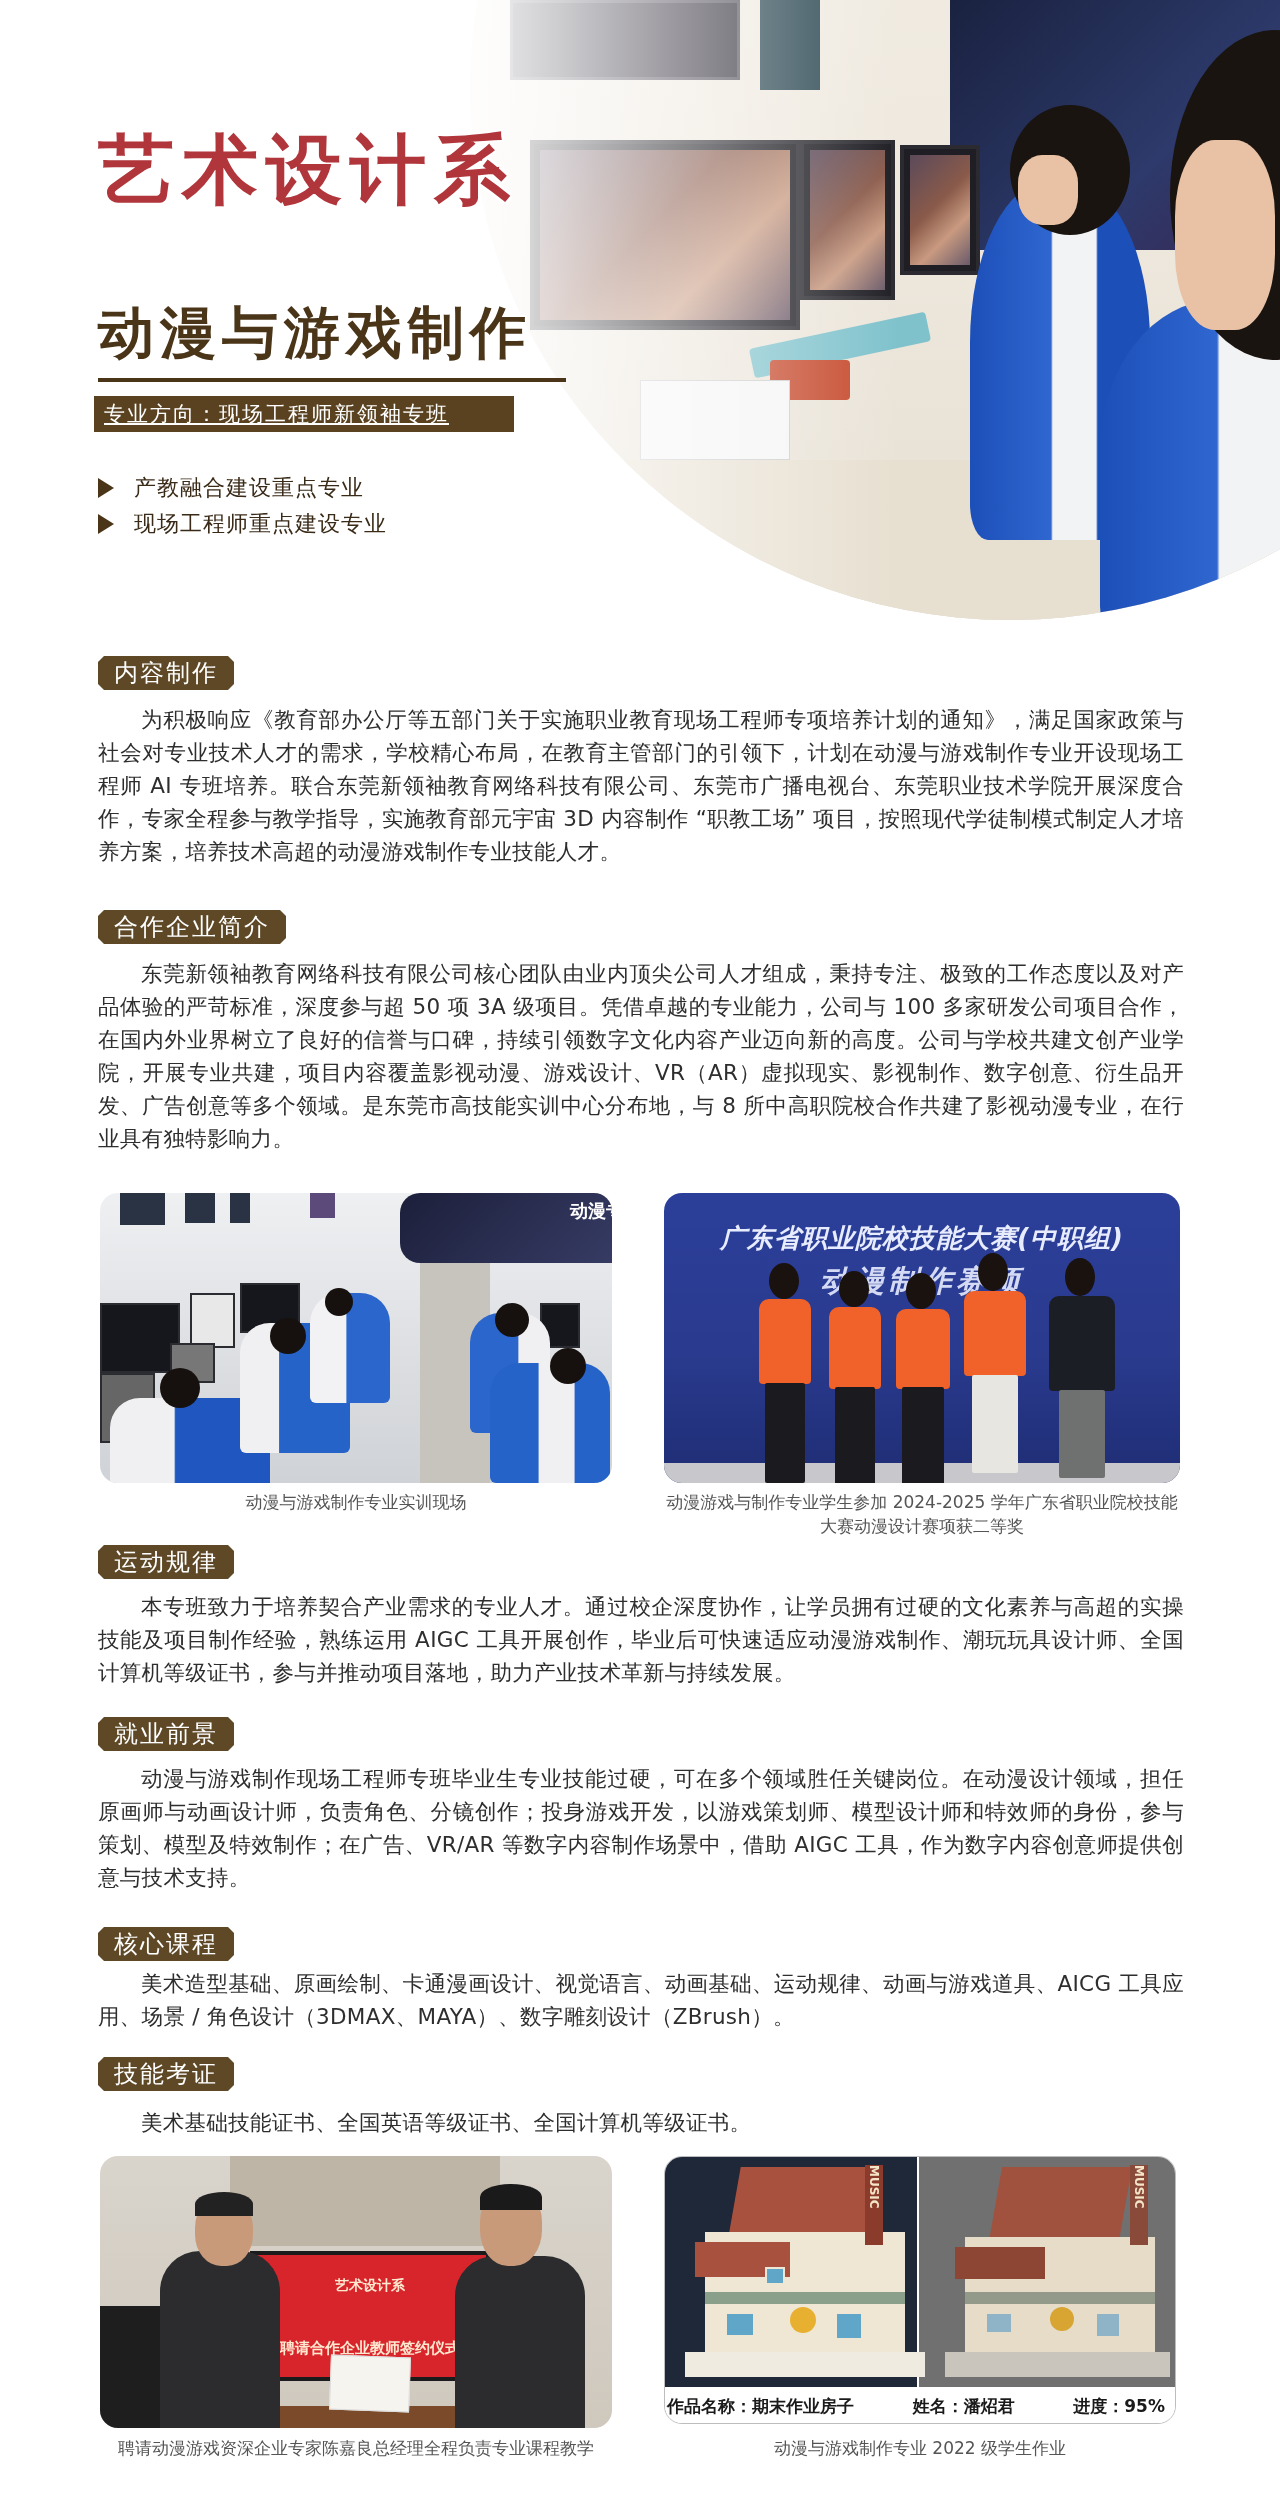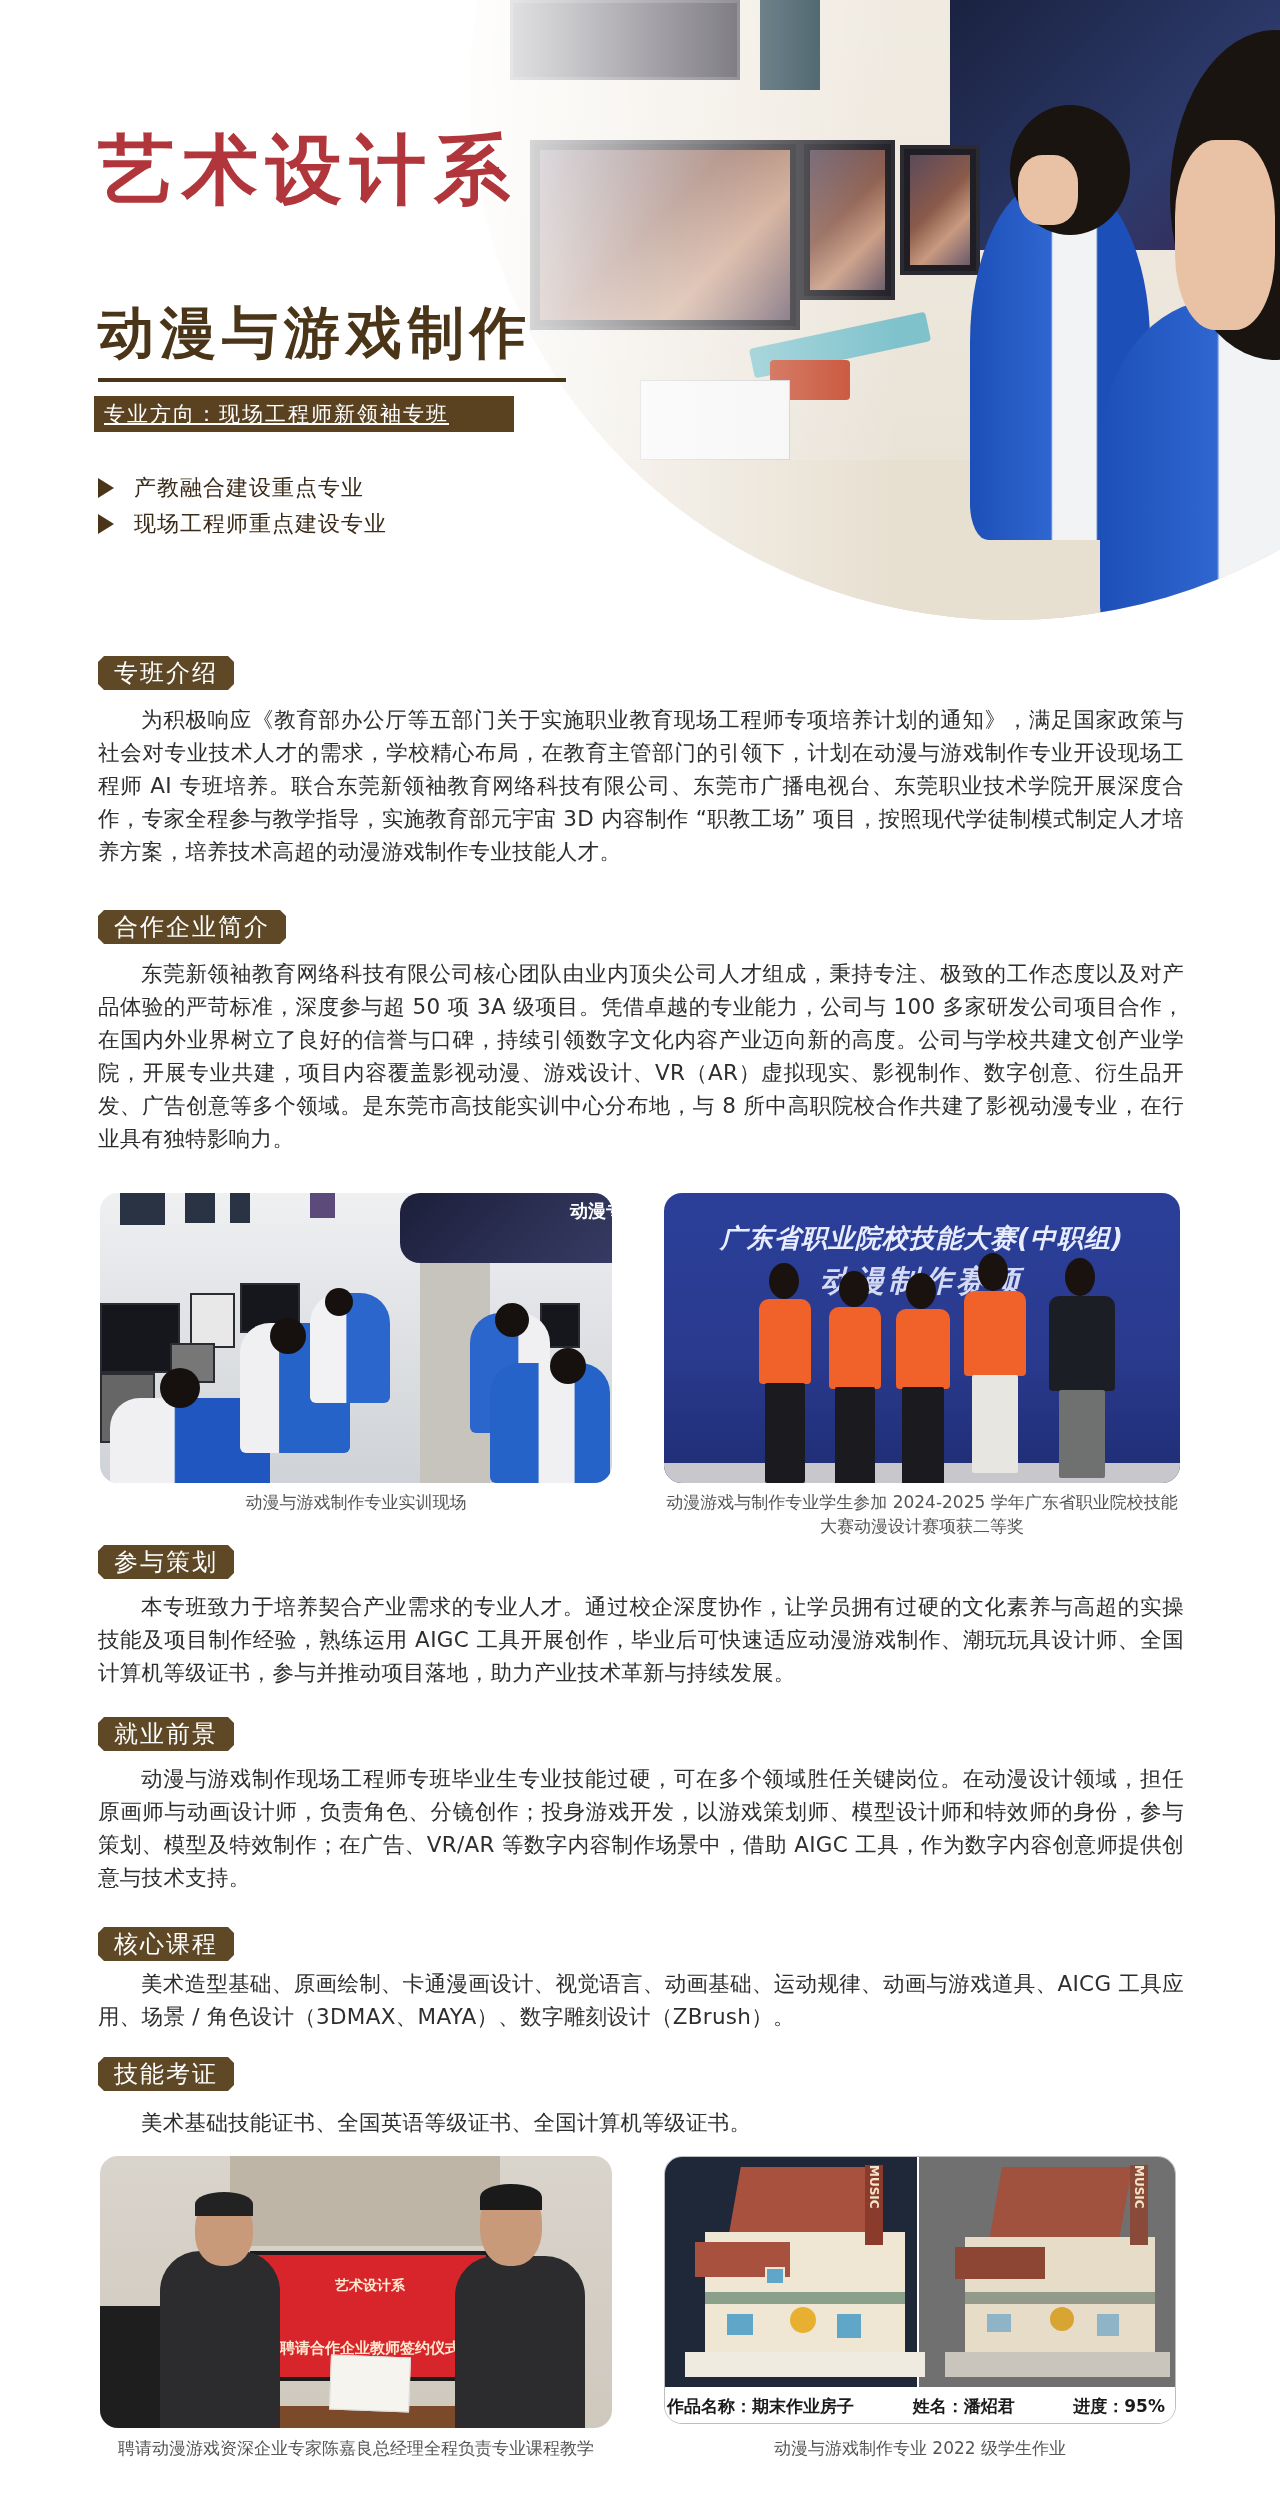--- a/index.html
+++ b/index.html
@@ -247,21 +247,21 @@
       <span class="tri"></span>
       <span>产教融合建设重点专业</span>
     </li>
     <li>
       <span class="tri"></span>
       <span>现场工程师重点建设专业</span>
     </li>
   </ul>
 </div>
 
-<div class="badge" style="top:656px;">专班介绍</div>
+<div class="badge" style="top:656px;">内容制作</div>
 <div class="para" style="top:703px;">为积极响应《教育部办公厅等五部门关于实施职业教育现场工程师专项培养计划的通知》，满足国家政策与社会对专业技术人才的需求，学校精心布局，在教育主管部门的引领下，计划在动漫与游戏制作专业开设现场工程师 AI 专班培养。联合东莞新领袖教育网络科技有限公司、东莞市广播电视台、东莞职业技术学院开展深度合作，专家全程参与教学指导，实施教育部元宇宙 3D 内容制作 “职教工场” 项目，按照现代学徒制模式制定人才培养方案，培养技术高超的动漫游戏制作专业技能人才。</div>
 
 <div class="badge" style="top:910px;">合作企业简介</div>
 <div class="para" style="top:957px;">东莞新领袖教育网络科技有限公司核心团队由业内顶尖公司人才组成，秉持专注、极致的工作态度以及对产品体验的严苛标准，深度参与超 50 项 3A 级项目。凭借卓越的专业能力，公司与 100 多家研发公司项目合作，在国内外业界树立了良好的信誉与口碑，持续引领数字文化内容产业迈向新的高度。公司与学校共建文创产业学院，开展专业共建，项目内容覆盖影视动漫、游戏设计、VR（AR）虚拟现实、影视制作、数字创意、衍生品开发、广告创意等多个领域。是东莞市高技能实训中心分布地，与 8 所中高职院校合作共建了影视动漫专业，在行业具有独特影响力。</div>
 
 <div class="photo-card classroom" style="left:100px;top:1193px;width:512px;height:290px;">
   <div class="poster" style="left:20px;top:0;width:45px;height:32px;"></div>
   <div class="poster" style="left:85px;top:0;width:30px;height:30px;"></div>
   <div class="poster" style="left:130px;top:0;width:20px;height:30px;"></div>
   <div class="poster" style="left:210px;top:0;width:25px;height:25px;background:#5b4a7a;"></div>
@@ -313,21 +313,21 @@
     <div class="p-pants" style="left:8px;top:122px;width:46px;height:98px;background:#e8e6e0;"></div>
   </div>
   <div class="person" style="left:385px;top:65px;">
     <div class="p-head" style="left:16px;top:0;width:30px;height:38px;"></div>
     <div class="p-shirt" style="left:0;top:38px;width:66px;height:95px;background:#1c1e26;"></div>
     <div class="p-pants" style="left:10px;top:132px;width:46px;height:88px;background:#6f7070;"></div>
   </div>
 </div>
 <div class="caption" style="left:664px;top:1490px;width:516px;">动漫游戏与制作专业学生参加 2024-2025 学年广东省职业院校技能大赛动漫设计赛项获二等奖</div>
 
-<div class="badge" style="top:1545px;">参与策划</div>
+<div class="badge" style="top:1545px;">运动规律</div>
 <div class="para" style="top:1590px;">本专班致力于培养契合产业需求的专业人才。通过校企深度协作，让学员拥有过硬的文化素养与高超的实操技能及项目制作经验，熟练运用 AIGC 工具开展创作，毕业后可快速适应动漫游戏制作、潮玩玩具设计师、全国计算机等级证书，参与并推动项目落地，助力产业技术革新与持续发展。</div>
 
 <div class="badge" style="top:1717px;">就业前景</div>
 <div class="para" style="top:1762px;">动漫与游戏制作现场工程师专班毕业生专业技能过硬，可在多个领域胜任关键岗位。在动漫设计领域，担任原画师与动画设计师，负责角色、分镜创作；投身游戏开发，以游戏策划师、模型设计师和特效师的身份，参与策划、模型及特效制作；在广告、VR/AR 等数字内容制作场景中，借助 AIGC 工具，作为数字内容创意师提供创意与技术支持。</div>
 
 <div class="badge" style="top:1927px;">核心课程</div>
 <div class="para" style="top:1967px;">美术造型基础、原画绘制、卡通漫画设计、视觉语言、动画基础、运动规律、动画与游戏道具、AICG 工具应用、场景 / 角色设计（3DMAX、MAYA）、数字雕刻设计（ZBrush）。</div>
 
 <div class="badge" style="top:2057px;">技能考证</div>
 <div class="para" style="top:2106px;">美术基础技能证书、全国英语等级证书、全国计算机等级证书。</div>

